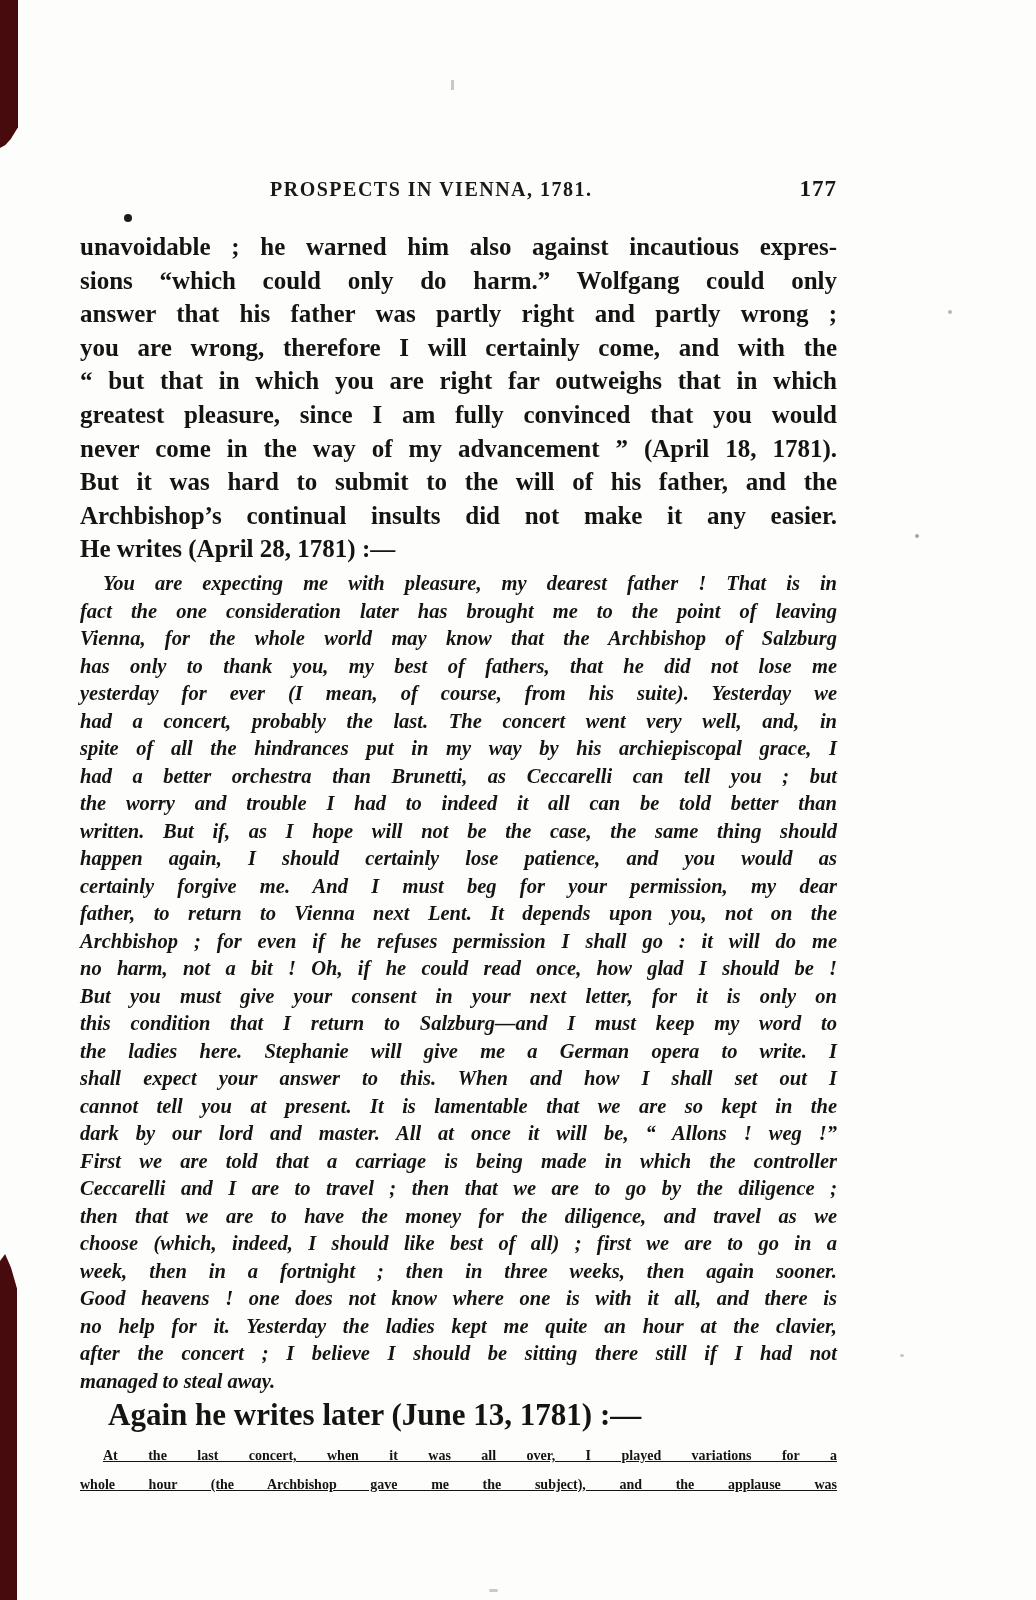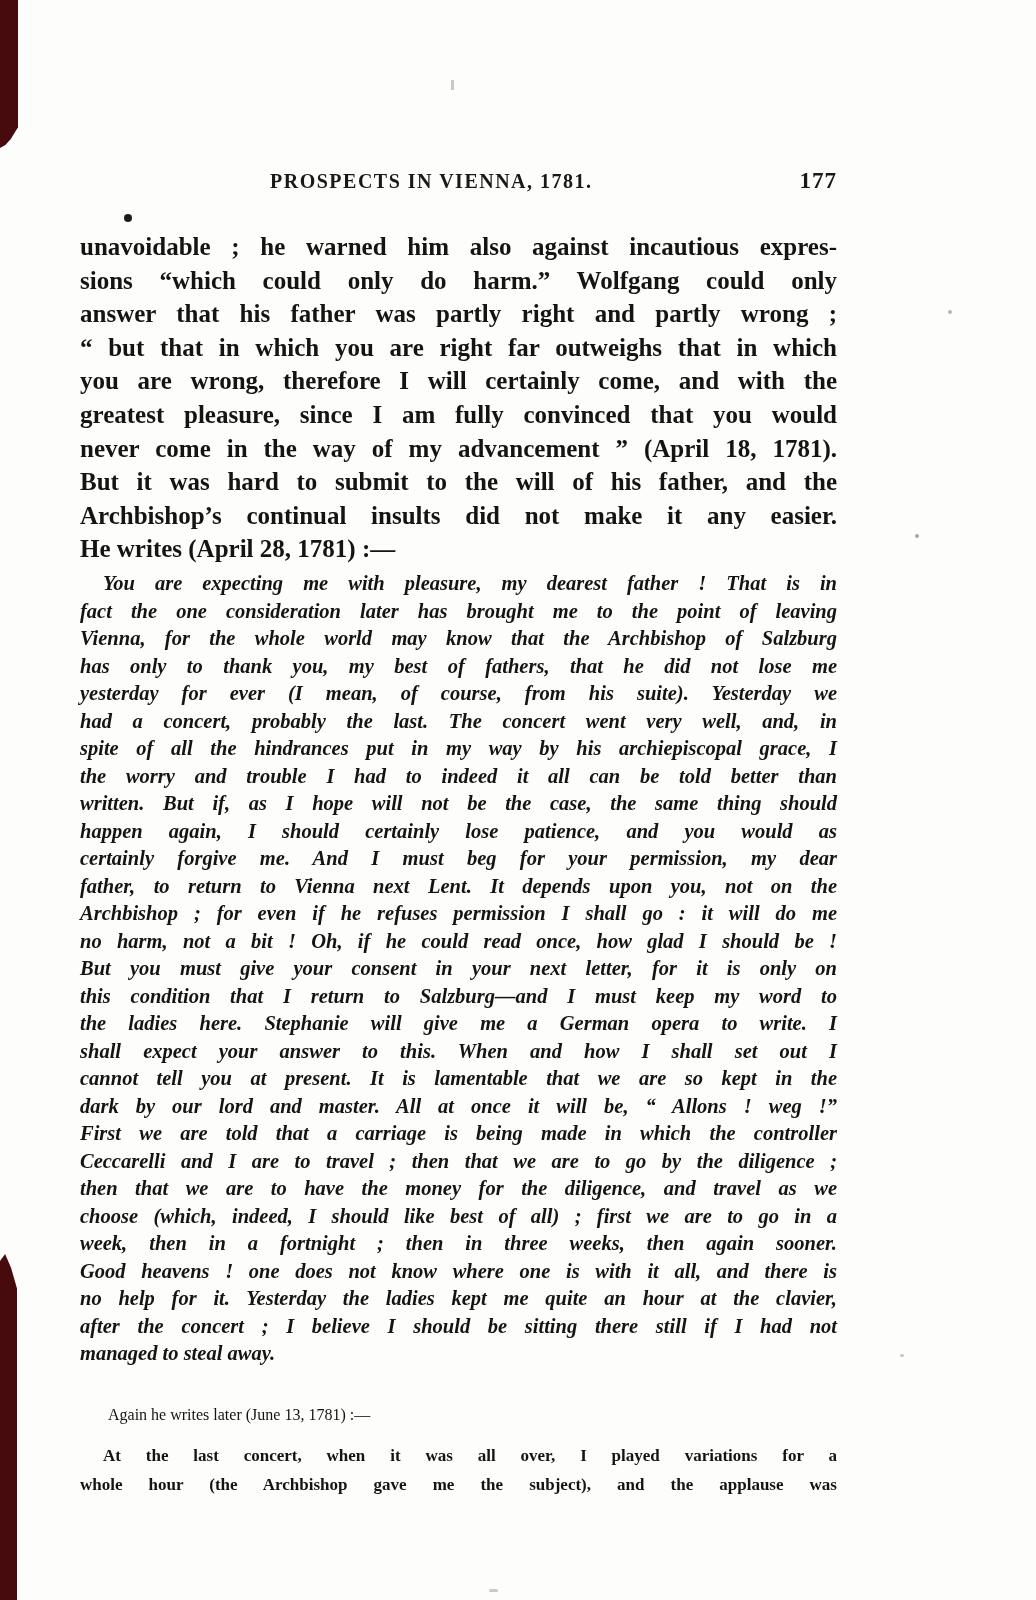--- a/index.html
+++ b/index.html
@@ -19,41 +19,41 @@
   .edge{position:absolute;left:0;background:#470b0d;}
   .edge-top{
     top:0;width:18px;height:148px;
     clip-path:polygon(0 0,100% 0,100% 86%,60% 94%,30% 98%,0 100%);
   }
   .edge-bottom{
     top:1254px;width:17px;height:346px;
     clip-path:polygon(0 2%,30% 0,65% 4%,100% 10%,100% 100%,0 100%);
   }
   
-  .running-head{position:absolute;left:80px;top:168px;width:757px;height:32px;text-align:center;}
+  .running-head{position:absolute;left:80px;top:176px;width:757px;height:32px;text-align:center;}
   .head-title{
     position:absolute;left:190px;top:2px;
     font-size:20px;font-weight:bold;letter-spacing:1.5px;
     white-space:nowrap;color:#191918;
   }
   .page-num{
     position:absolute;right:0;top:0;
     font-size:23px;font-weight:bold;letter-spacing:1px;color:#191918;
   }
   
   .tcol{position:absolute;left:80px;width:757px;}
   .main-par{top:230px;font-size:25px;font-weight:bold;}
   .main-par .tline{line-height:33.6px;height:33.6px;}
   .letter1{top:570px;font-size:20.5px;font-weight:bold;font-style:italic;}
   .letter1 .tline{line-height:27.5px;height:27.5px;}
   .transition{
-    top:1398px;font-size:16px;font-weight:normal;
+    top:1398px;font-size:31px;font-weight:bold;
     line-height:34px;text-indent:28px;white-space:nowrap;
   }
-  .letter2{top:1442px;font-size:17px;font-weight:bold;}
+  .letter2{top:1442px;font-size:14px;font-weight:bold;text-decoration:underline;}
   .letter2 .tline{line-height:28.5px;height:28.5px;}
   .tline{overflow:visible;}
   .tline.just{text-align:justify;text-align-last:justify;}
   
   .artifact{position:absolute;}
   .ink-dot{left:124px;top:214px;width:8px;height:8px;border-radius:50%;background:#1c1c1b;}
   .dash-speck{left:451px;top:80px;width:3px;height:10px;background:#c8c8c6;}
   .speck-a{left:948px;top:310px;width:4px;height:4px;border-radius:50%;background:#b8b8b6;}
   .speck-b{left:915px;top:534px;width:4px;height:4px;border-radius:50%;background:#a6a6a4;}
   .speck-c{left:900px;top:1354px;width:4px;height:3px;border-radius:50%;background:#c4c4c2;}
@@ -76,37 +76,38 @@
 
   <div class="running-head">
     <span class="head-title">PROSPECTS IN VIENNA, 1781.</span>
     <span class="page-num">177</span>
   </div>
 
   <div class="tcol main-par">
       <div class="tline just">unavoidable ; he warned him also against incautious expres-</div>
       <div class="tline just">sions “which could only do harm.”  Wolfgang could only</div>
       <div class="tline just">answer that his father was partly right and partly wrong ;</div>
+      <div class="tline just">you are wrong, therefore I will certainly come, and with the</div>
       <div class="tline just">“ but that in which you are right far outweighs that in which</div>
-      <div class="tline just">you are wrong, therefore I will certainly come, and with the</div>
       <div class="tline just">greatest pleasure, since I am fully convinced that you would</div>
       <div class="tline just">never come in the way of my advancement ” (April 18, 1781).</div>
       <div class="tline just">But it was hard to submit to the will of his father, and the</div>
       <div class="tline just">Archbishop’s continual insults did not make it any easier.</div>
       <div class="tline">He writes (April 28, 1781) :—</div>
     </div>
 
   <div class="tcol letter1">
       <div class="tline just" style="text-indent: 23px;">You are expecting me with pleasure, my dearest father !  That is in</div>
       <div class="tline just">fact the one consideration later has brought me to the point of leaving</div>
       <div class="tline just">Vienna, for the whole world may know that the Archbishop of Salzburg</div>
       <div class="tline just">has only to thank you, my best of fathers, that he did not lose me</div>
       <div class="tline just">yesterday for ever (I mean, of course, from his suite).  Yesterday we</div>
       <div class="tline just">had a concert, probably the last.  The concert went very well, and, in</div>
       <div class="tline just">spite of all the hindrances put in my way by his archiepiscopal grace, I</div>
+      <div class="tline just">had a better orchestra than Brunetti, as Ceccarelli can tell you ; but</div>
       <div class="tline just">the worry and trouble I had to indeed it all can be told better than</div>
       <div class="tline just">written.  But if, as I hope will not be the case, the same thing should</div>
       <div class="tline just">happen again, I should certainly lose patience, and you would as</div>
       <div class="tline just">certainly forgive me.  And I must beg for your permission, my dear</div>
       <div class="tline just">father, to return to Vienna next Lent.  It depends upon you, not on the</div>
       <div class="tline just">Archbishop ; for even if he refuses permission I shall go : it will do me</div>
       <div class="tline just">no harm, not a bit !  Oh, if he could read once, how glad I should be !</div>
       <div class="tline just">But you must give your consent in your next letter, for it is only on</div>
       <div class="tline just">this condition that I return to Salzburg—and I must keep my word to</div>
       <div class="tline just">the ladies here.  Stephanie will give me a German opera to write.  I</div>

